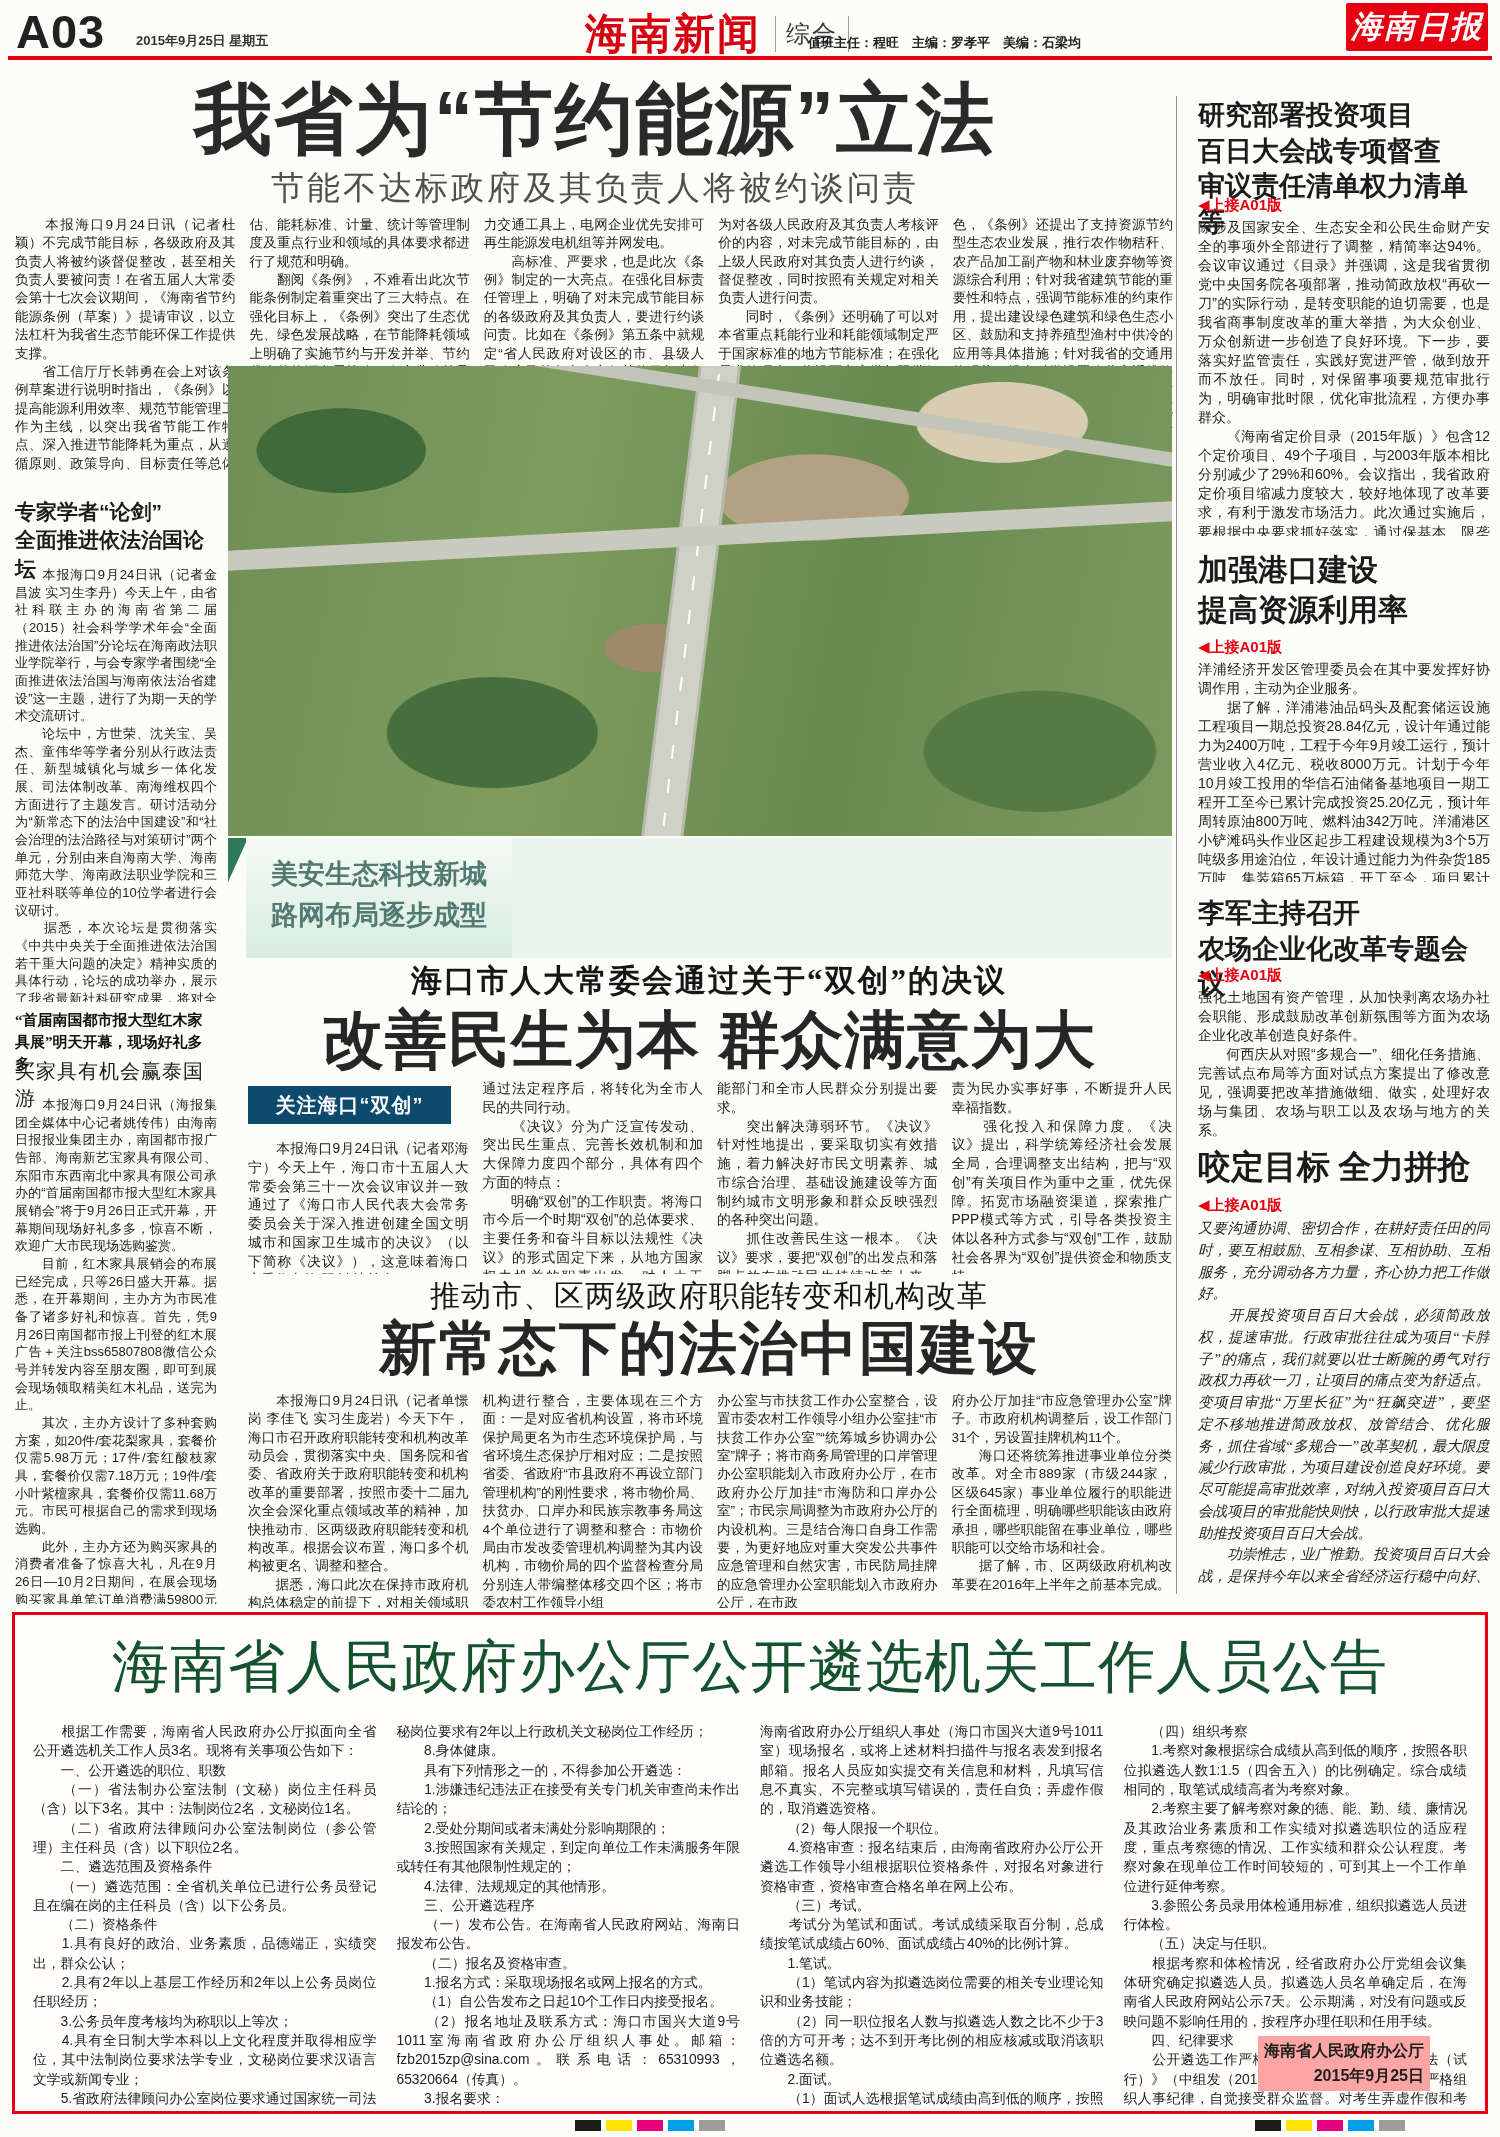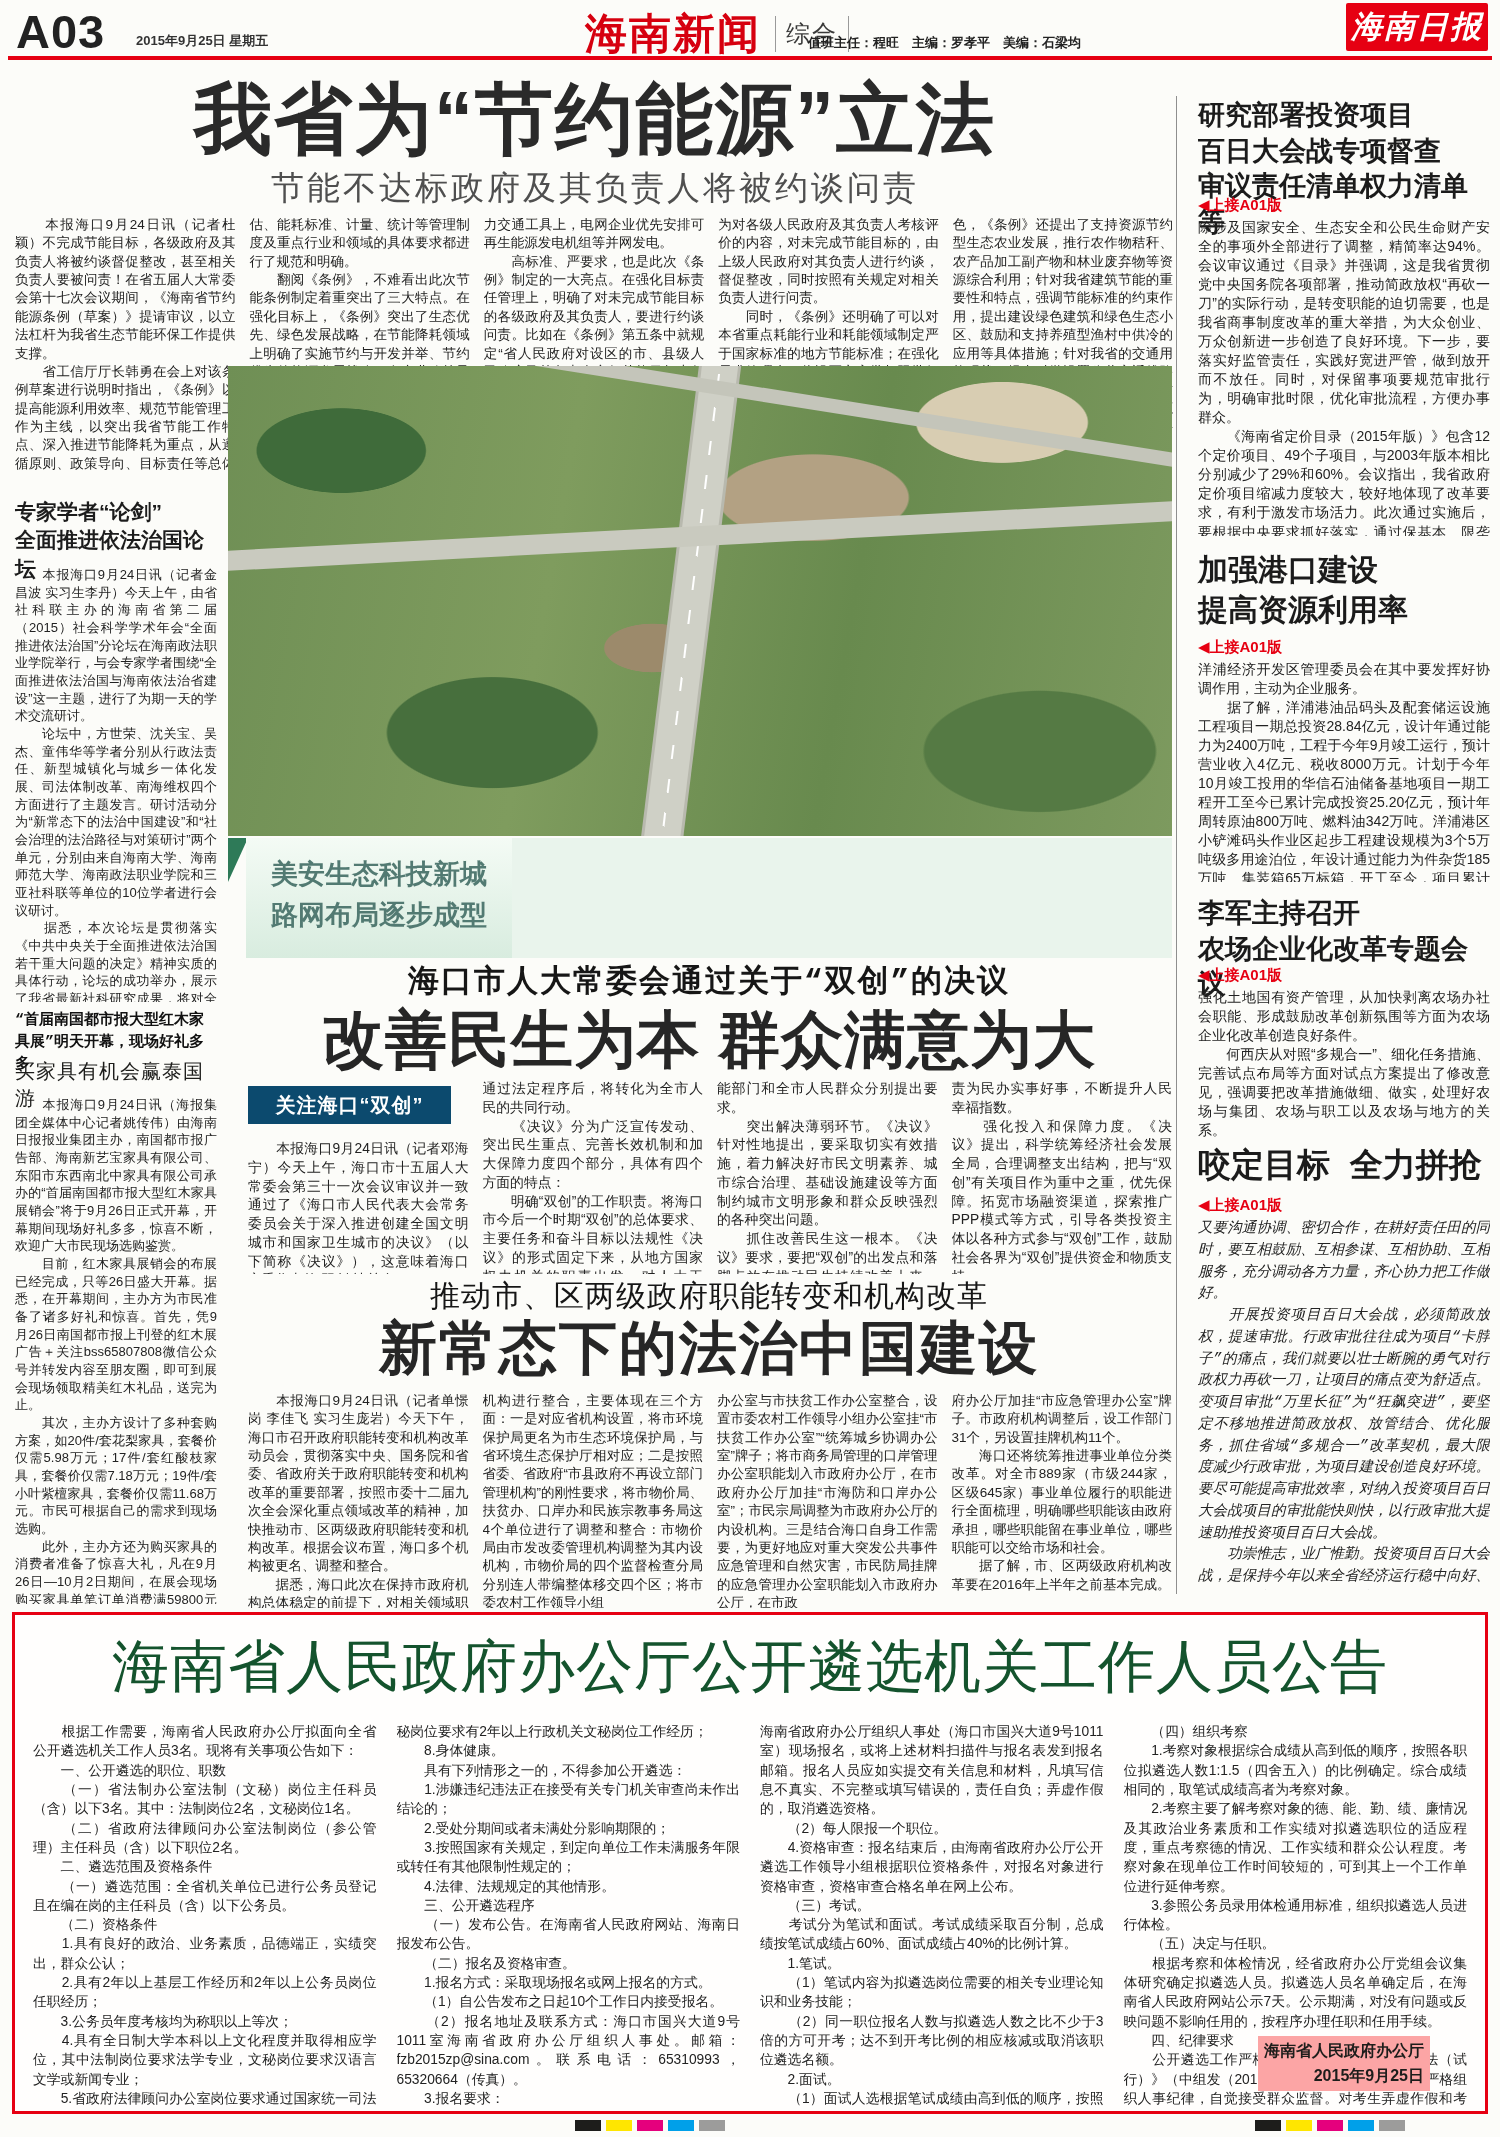--- a/index.html
+++ b/index.html
@@ -1,19 +1,19 @@
 <!DOCTYPE html>
 <html><head>
 <meta charset="utf-8">
 <style>
   html,body{margin:0;padding:0;background:#e8e8e4;}
   .page{position:relative;width:1500px;height:2137px;background:#fcfcf9;margin:0 auto;
         font-family:"Liberation Sans","DejaVu Sans",sans-serif;color:#1d1d1b;overflow:hidden;}
   .abs{position:absolute;}
-  .serif{font-family:Liberation Mono, monospace;}
+  .serif{font-family:Liberation Serif, serif;}
   .body-txt{white-space:pre-line;text-align:justify;overflow:hidden;line-height:1.36;color:#222;}
   .center{text-align:center;}
 
   
   .pageno{left:16px;top:4px;font-size:47px;font-weight:800;letter-spacing:1px;color:#222;}
   .hdate{left:136px;top:32px;font-size:13px;font-weight:700;color:#333;}
   .sectionwrap{left:585px;top:6px;display:flex;align-items:center;}
   .sectionname{font-size:42px;font-weight:900;color:#d6000f;letter-spacing:2px;}
   .subsection{font-size:24px;color:#3a3a3a;border-left:1px solid #9a9a9a;border-right:1px solid #9a9a9a;
               padding:2px 10px;margin-left:14px;letter-spacing:2px;}

